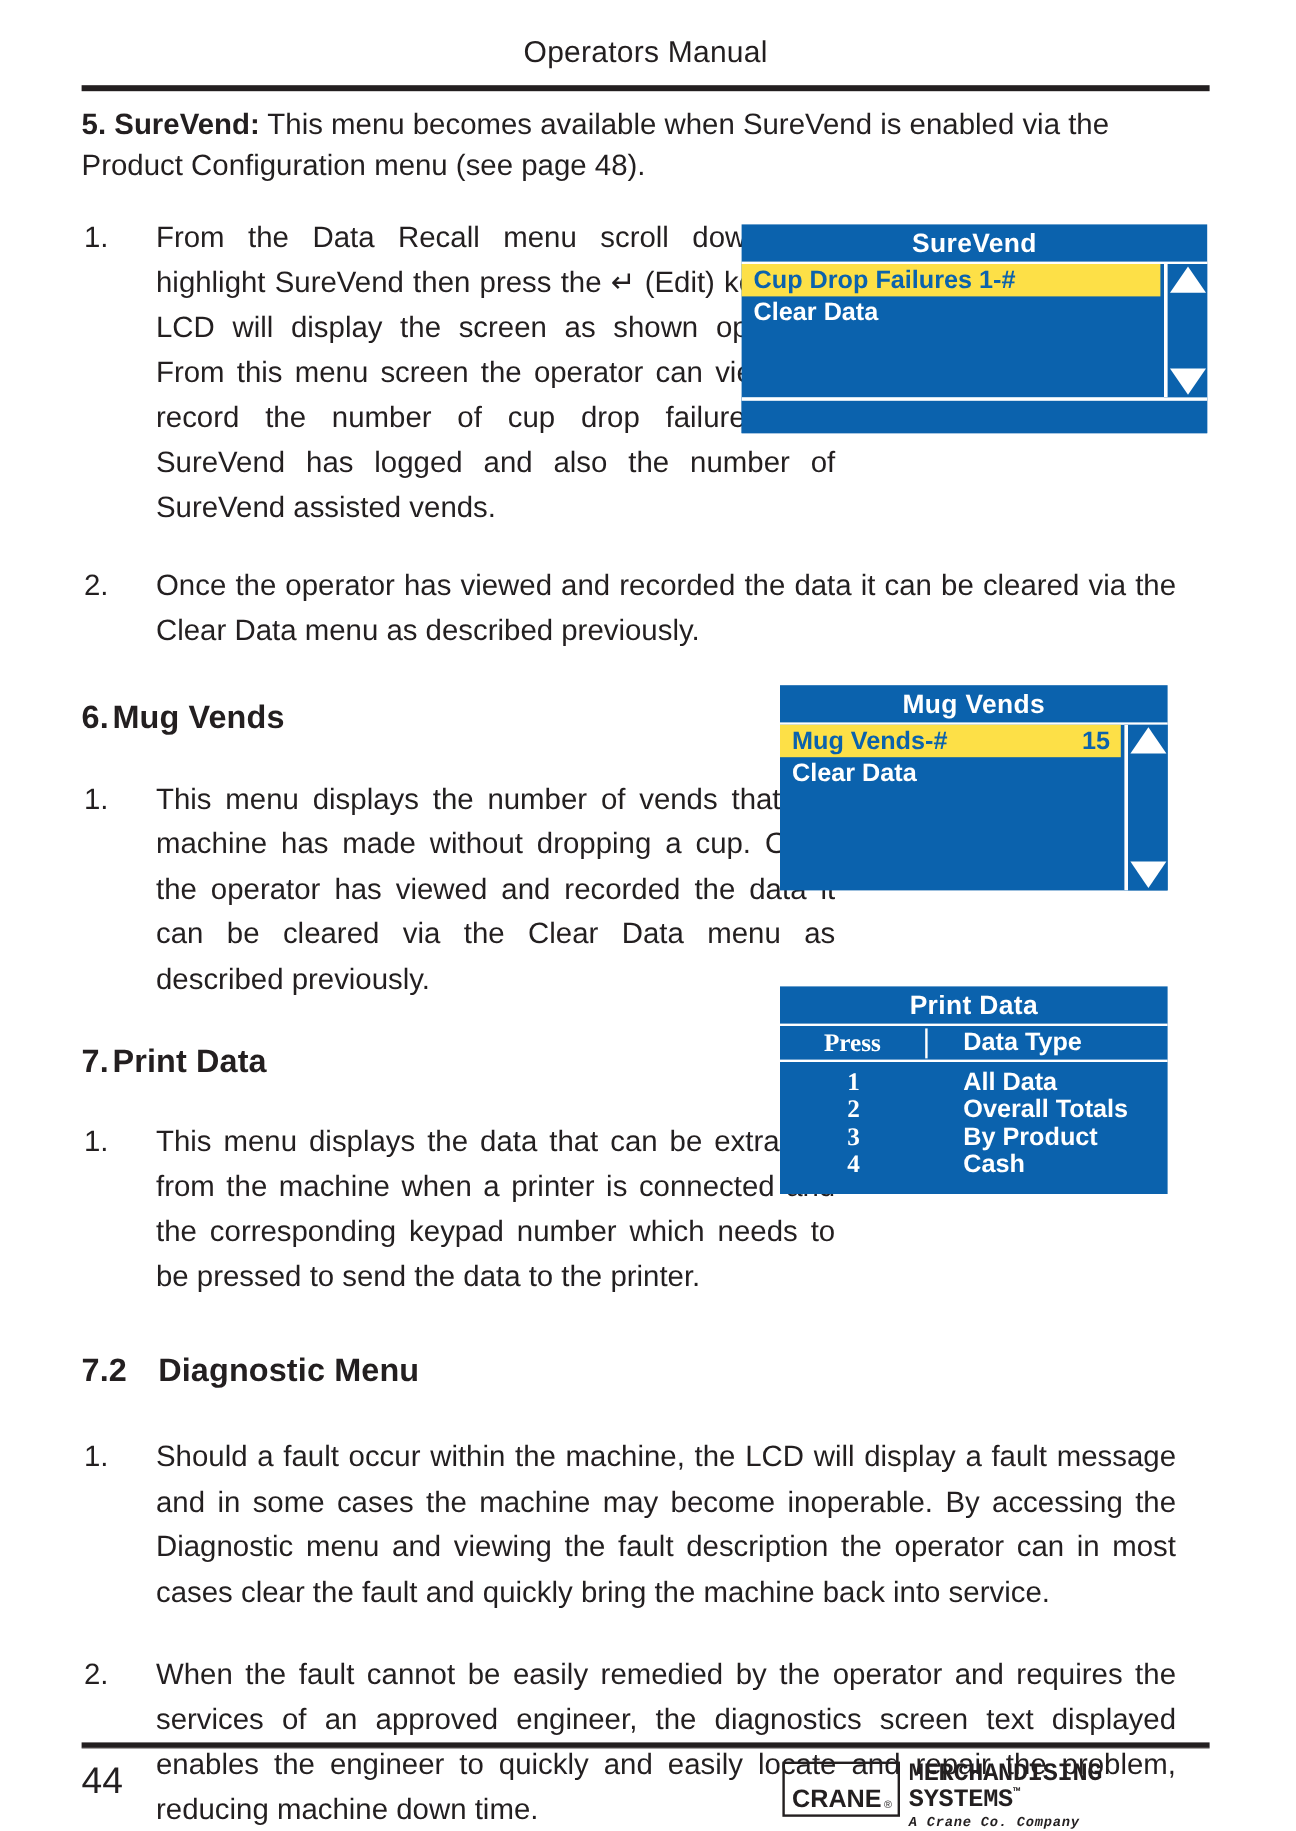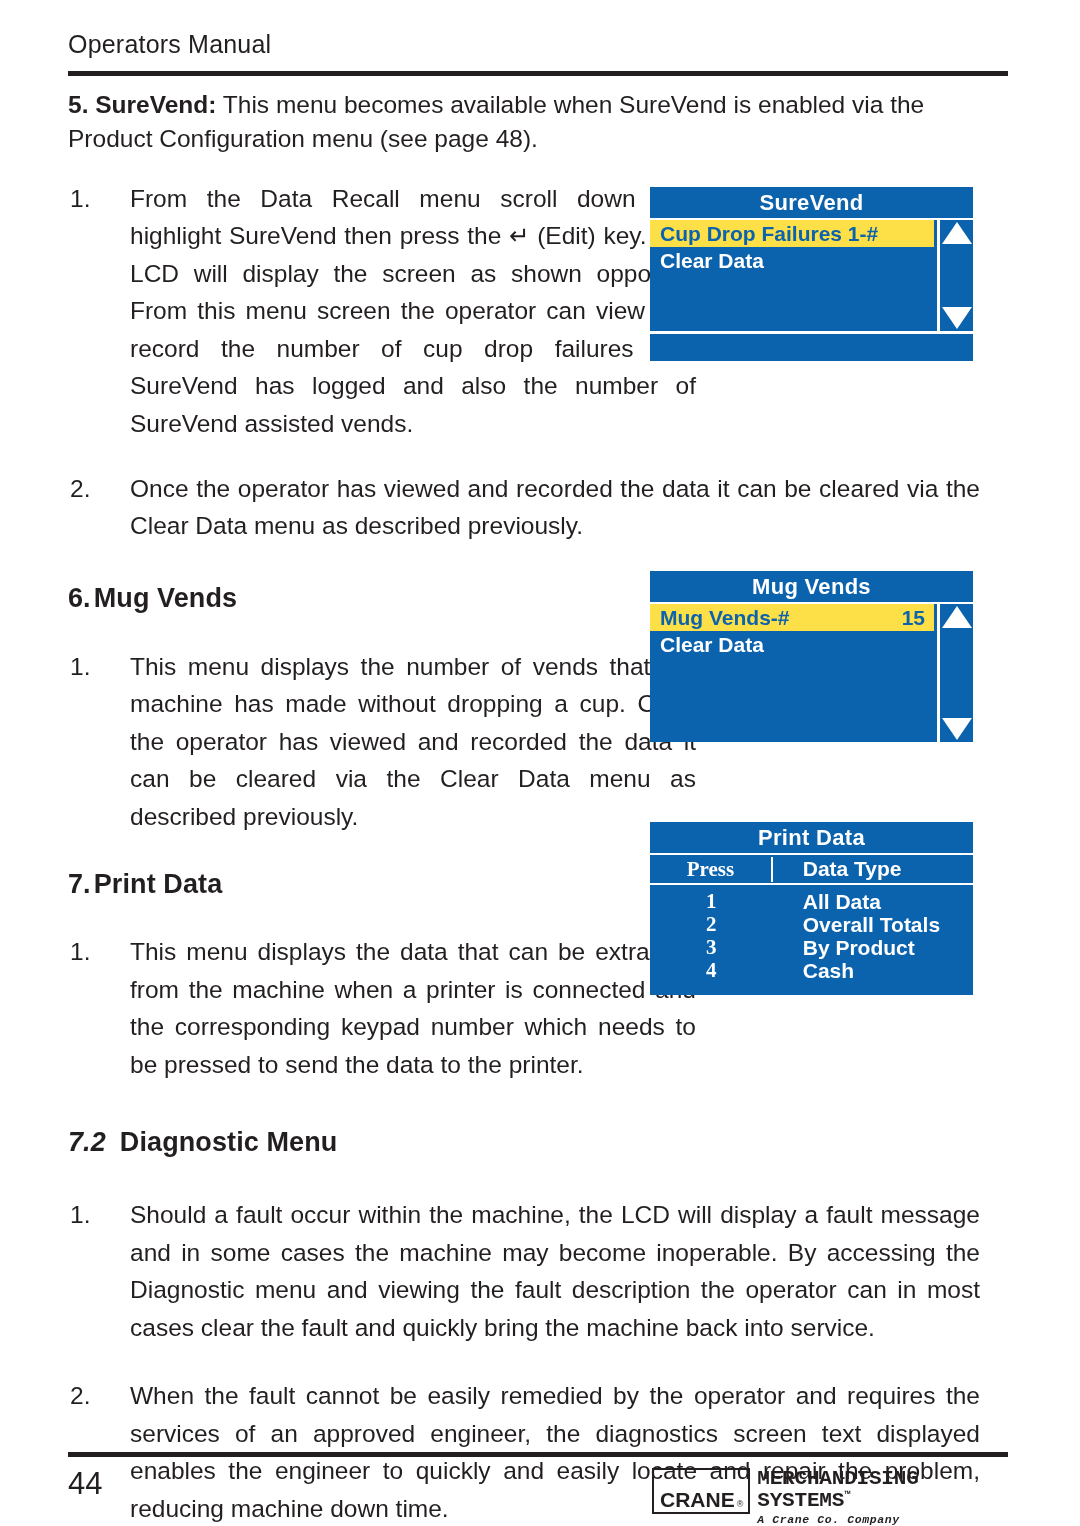--- a/index.html
+++ b/index.html
@@ -21,20 +21,21 @@
     inset: 0;
     padding: 0;
   }
 
   
   .page-header {
     position: absolute;
     top: 30px;
     left: 68px;
     right: 72px;
+    text-align: center;
   }
   .page-header .ttl {
     font-size: 25px;
     letter-spacing: .2px;
     color: #231f20;
   }
   .rule {
     position: absolute;
     left: 68px;
     right: 72px;
@@ -79,21 +80,21 @@
   }
   .numpara.narrow { width: 566px; }
 
   .h2 {
     font-size: 27px;
     font-weight: bold;
     margin: 0;
     letter-spacing: .1px;
   }
   .h2 .secnum { margin-right: 3px; }
-  .h2.sub .secnum { margin-right: 14px; font-style: italic; }
+  .h2.sub .secnum { margin-right: 26px; }
 
   
   .lcd {
     position: absolute;
     background: #0b62ad;
     box-sizing: border-box;
     font-family: "Liberation Sans", sans-serif;
   }
   .lcd-title {
     height: 31px;
@@ -318,21 +319,21 @@
     </p>
 
     <div style="height:31px"></div>
     <p class="numpara">
       <span class="num">2.</span>
       <span>When the fault cannot be easily remedied by the operator and requires the services of an approved engineer, the diagnostics screen text displayed enables the engineer to quickly and easily locate and repair the problem, reducing machine down time.</span>
     </p>
 
   </div>
 
-  <div class="lcd" style="left:650px; top:187px; width:323px;">
+  <div class="lcd" style="left:618px; top:187px; width:388px;">
     <div class="lcd-title">SureVend</div>
     <div class="lcd-body">
       <div class="lcd-rows" style="height:111px;">
         <div class="lcd-row sel">
           <span>Cup Drop Failures 1-#</span>
           <span class="val"></span>
         </div>
         <div class="lcd-row">
           <span>Clear Data</span>
           <span class="val"></span>

